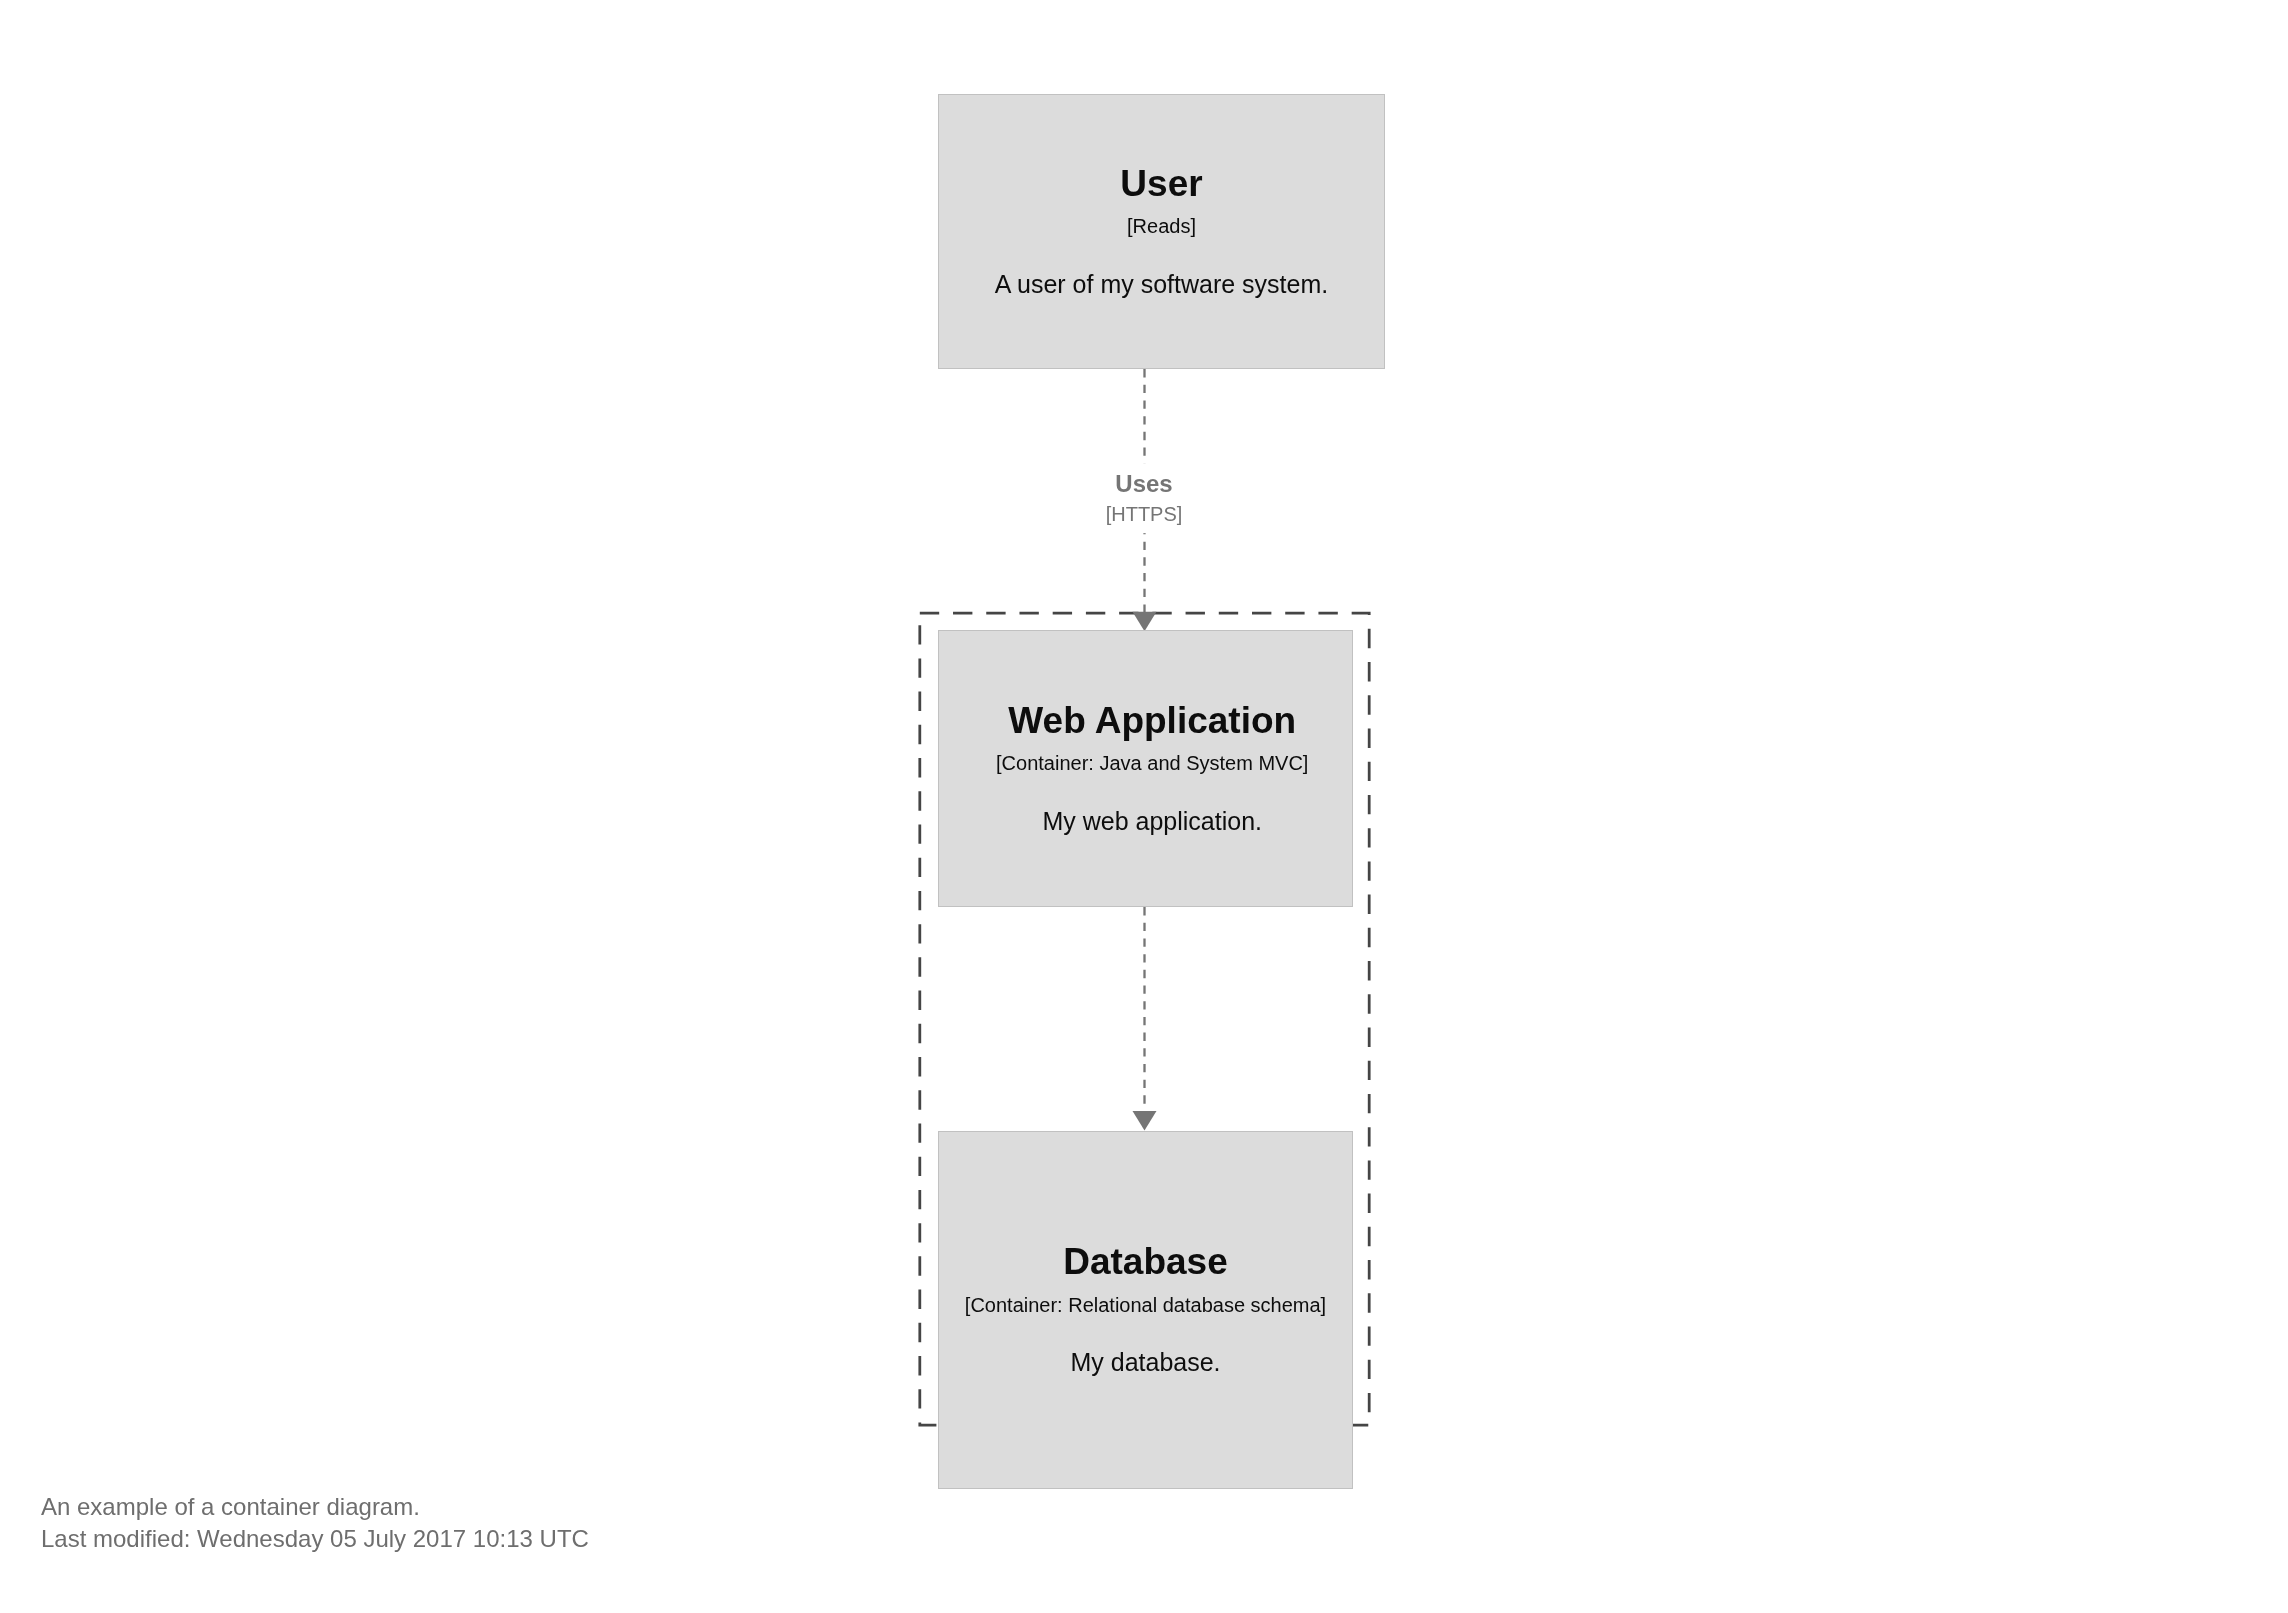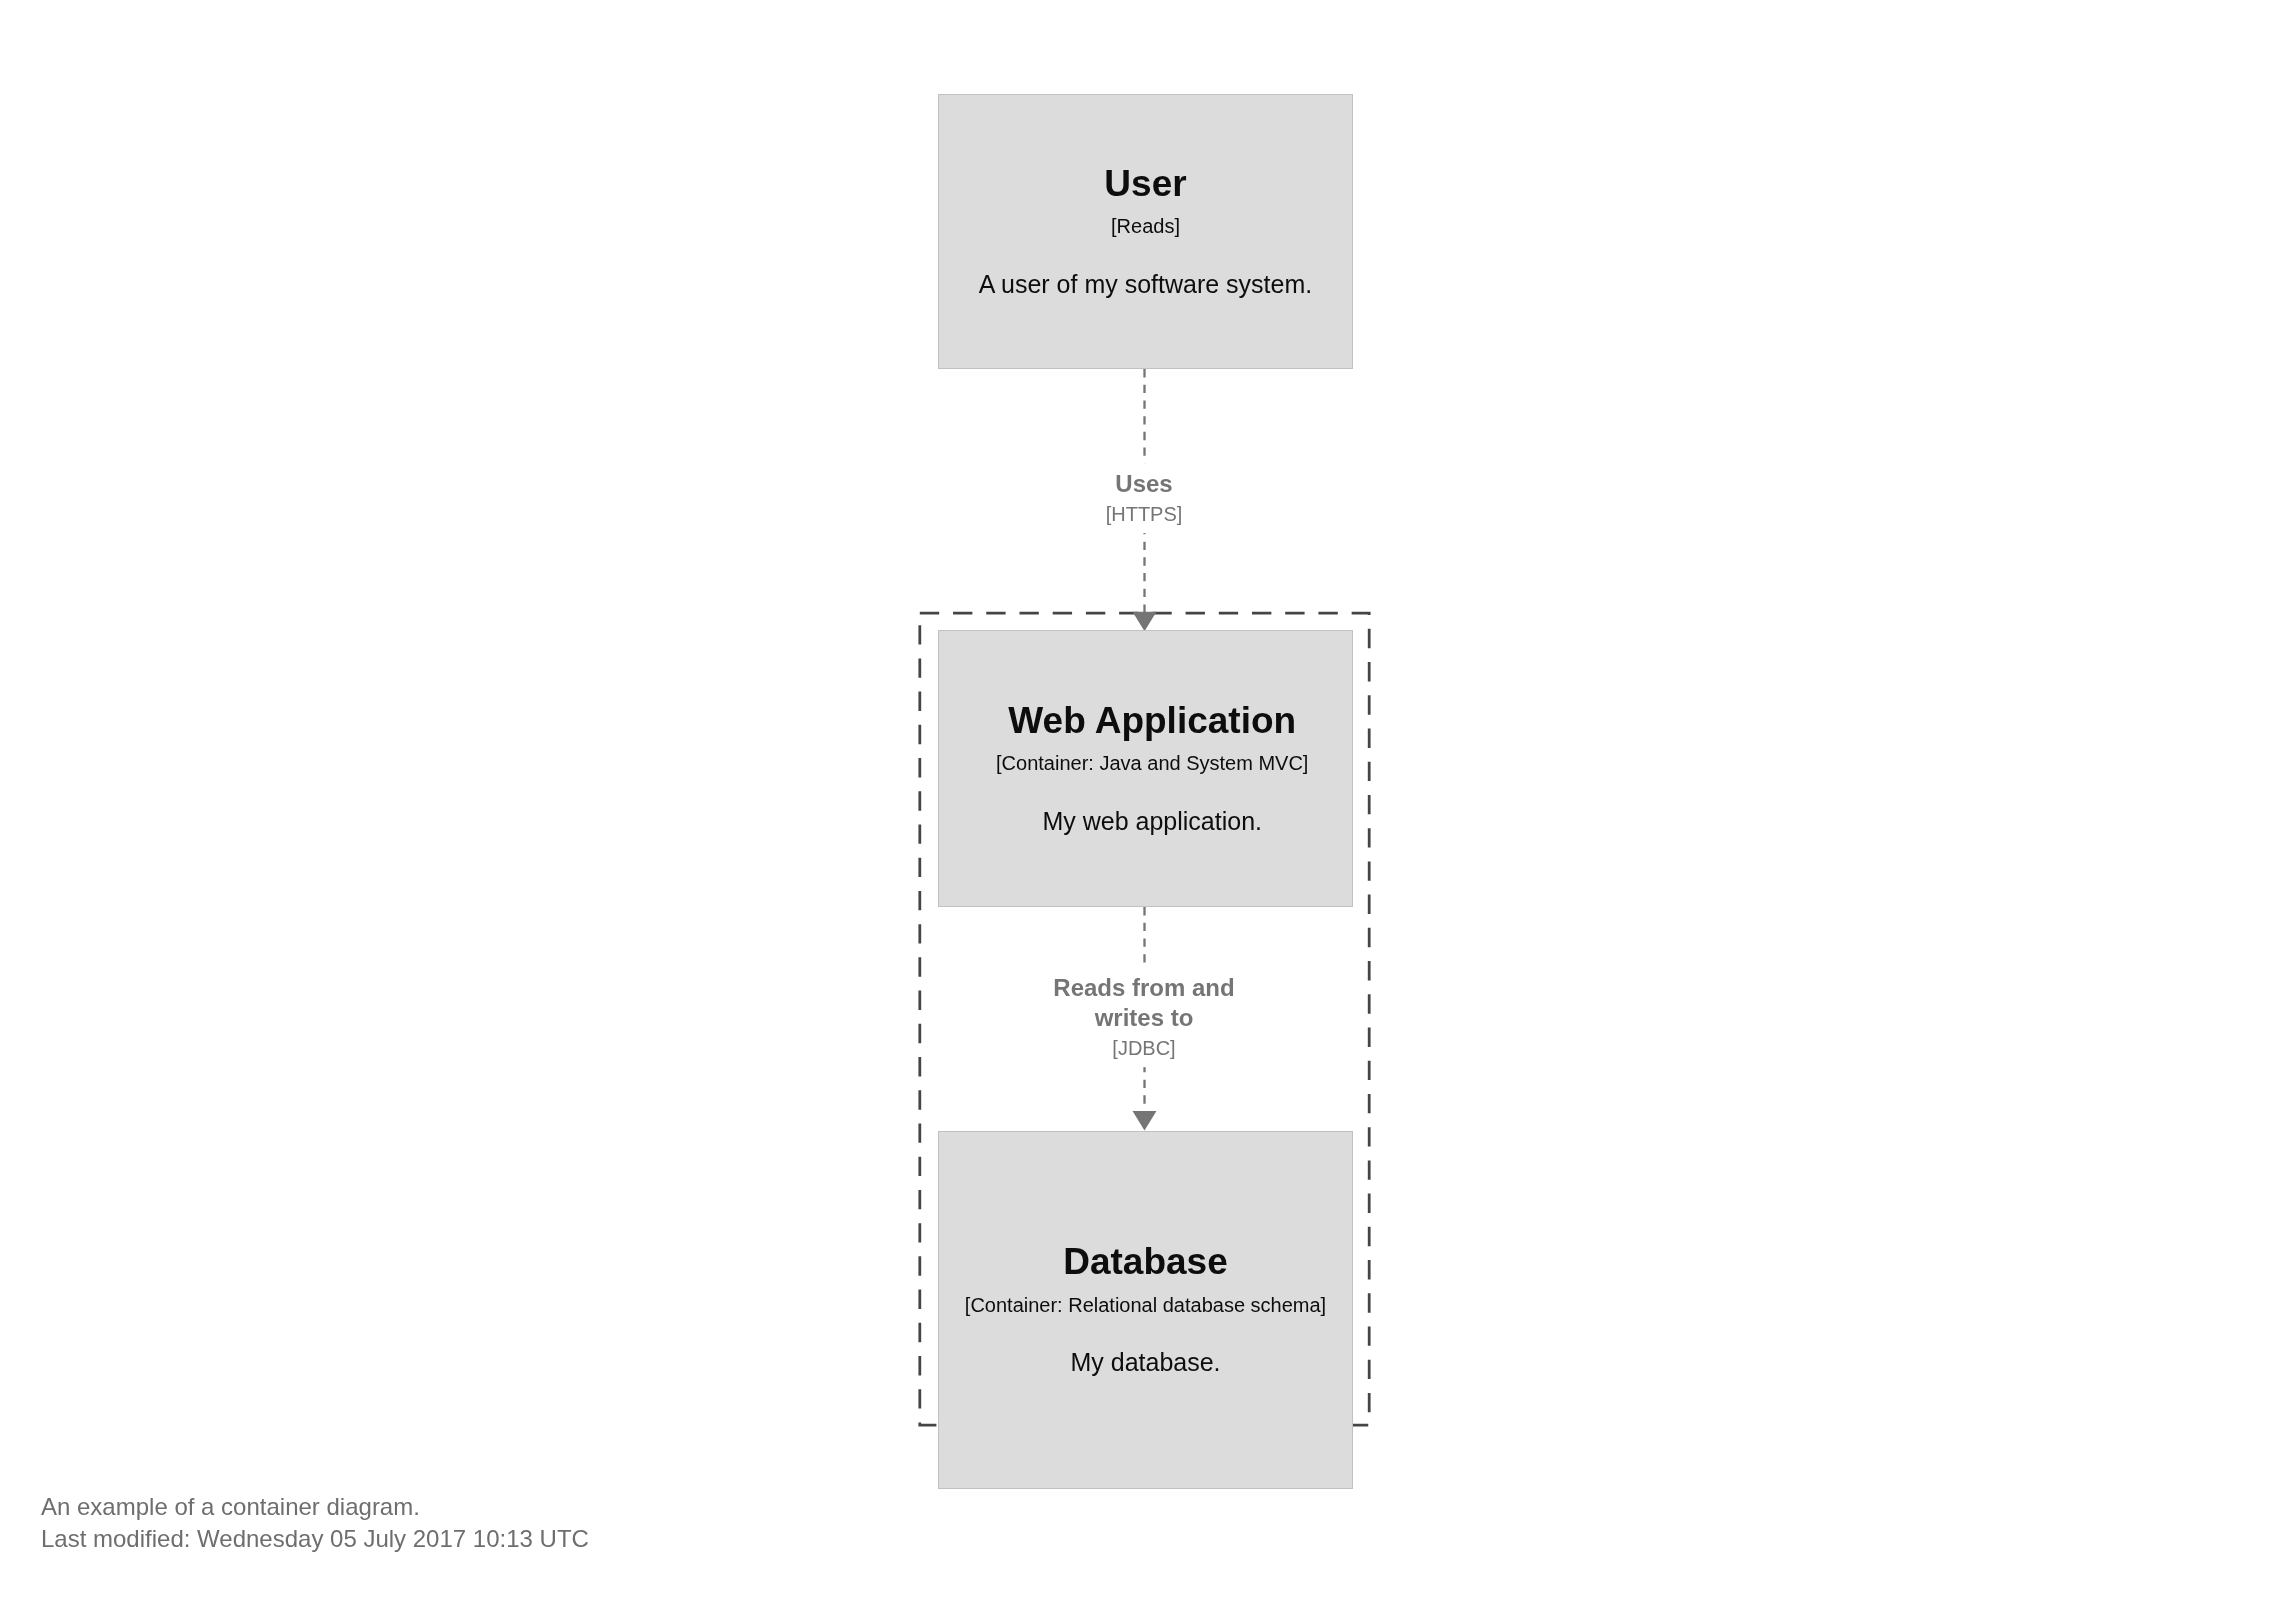--- a/index.html
+++ b/index.html
@@ -124,41 +124,37 @@
 
     <rect class="boundary-rect" x="996.5" y="664.5" width="487" height="880" stroke-dasharray="21 15"></rect>
 
     <line class="rel-line" x1="1240" y1="400" x2="1240" y2="666" stroke-dasharray="9 8"></line>
     <polygon class="rel-arrowhead" points="1227,663 1253,663 1240,684"></polygon>
 
     <line class="rel-line" x1="1240" y1="983" x2="1240" y2="1207" stroke-dasharray="9 8"></line>
     <polygon class="rel-arrowhead" points="1227,1204 1253,1204 1240,1225"></polygon>
   </svg>
 
-  <div class="node" style="left:938px; top:94px; width:415px; height:275px;">
+  <div class="node" style="left:938px; top:94px; width:447px; height:275px;">
     <div class="node-title">User</div>
     <div class="node-meta">[Reads]</div>
     <div class="node-desc">A user of my software system.</div>
   </div>
 
   <div class="rel-label" style="left:1144px; top:498px;">
     <div class="rel-name">Uses</div>
     <div class="rel-meta">[HTTPS]</div>
   </div>
 
   <div class="node" style="left:938px; top:630px; width:415px; height:277px;padding-left:32px;">
     <div class="node-title">Web Application</div>
     <div class="node-meta">[Container: Java and System MVC]</div>
     <div class="node-desc">My web application.</div>
   </div>
 
-  <div class="rel-label rel-label-narrow" style="left:1144px; top:1017px;">
-    <div class="rel-name">Reads from and writes to</div>
-    <div class="rel-meta">[JDBC]</div>
-  </div>
 
   <div class="node" style="left:938px; top:1131px; width:415px; height:358px;">
     <div class="node-title">Database</div>
     <div class="node-meta">[Container: Relational database schema]</div>
     <div class="node-desc">My database.</div>
   </div>
 
   <div class="meta-block">
     <p class="diagram-sub">An example of a container diagram.</p>
     <p class="diagram-sub">Last modified: Wednesday 05 July 2017 10:13 UTC</p>

